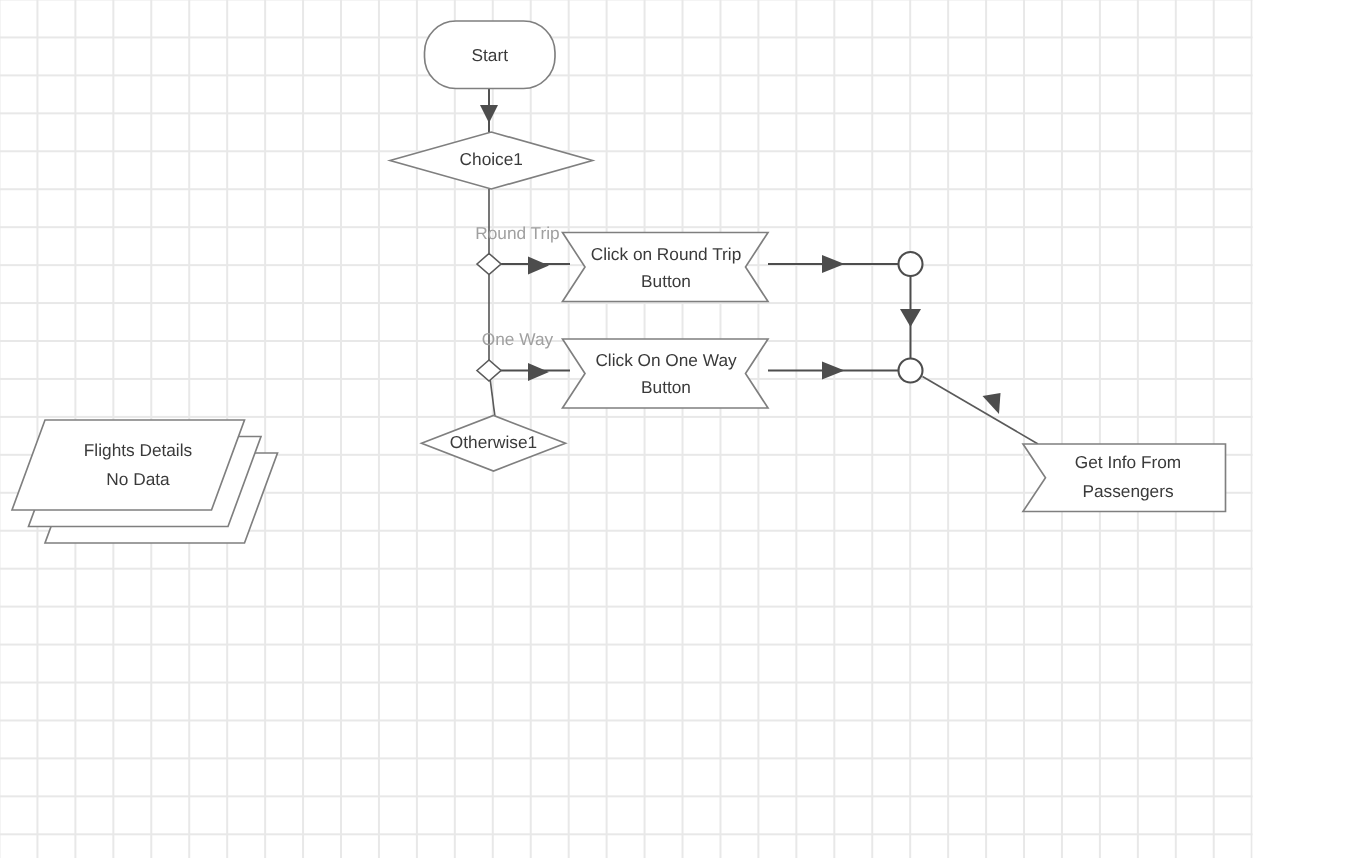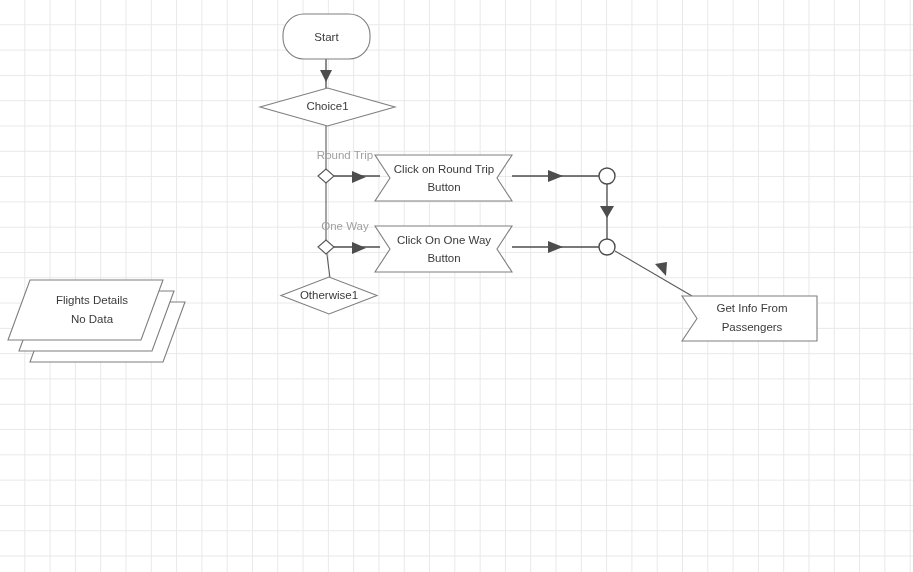--- a/index.html
+++ b/index.html
@@ -5,21 +5,21 @@
   html, body {
     margin: 0;
     padding: 0;
     background: #ffffff;
   }
   body {
     font-family: "Liberation Sans", sans-serif;
   }
   #canvas {
     position: relative;
-    width: 913px;
+    width: 835px;
     height: 572px;
     overflow: hidden;
     background-color: #ffffff;
     background-image:
       linear-gradient(to right, #e8e8e8 1px, transparent 1px),
       linear-gradient(to bottom, #e8e8e8 1px, transparent 1px);
     background-size: 25.3px 25.3px;
     background-position: -1px -1px;
   }
   #diagram-svg {

